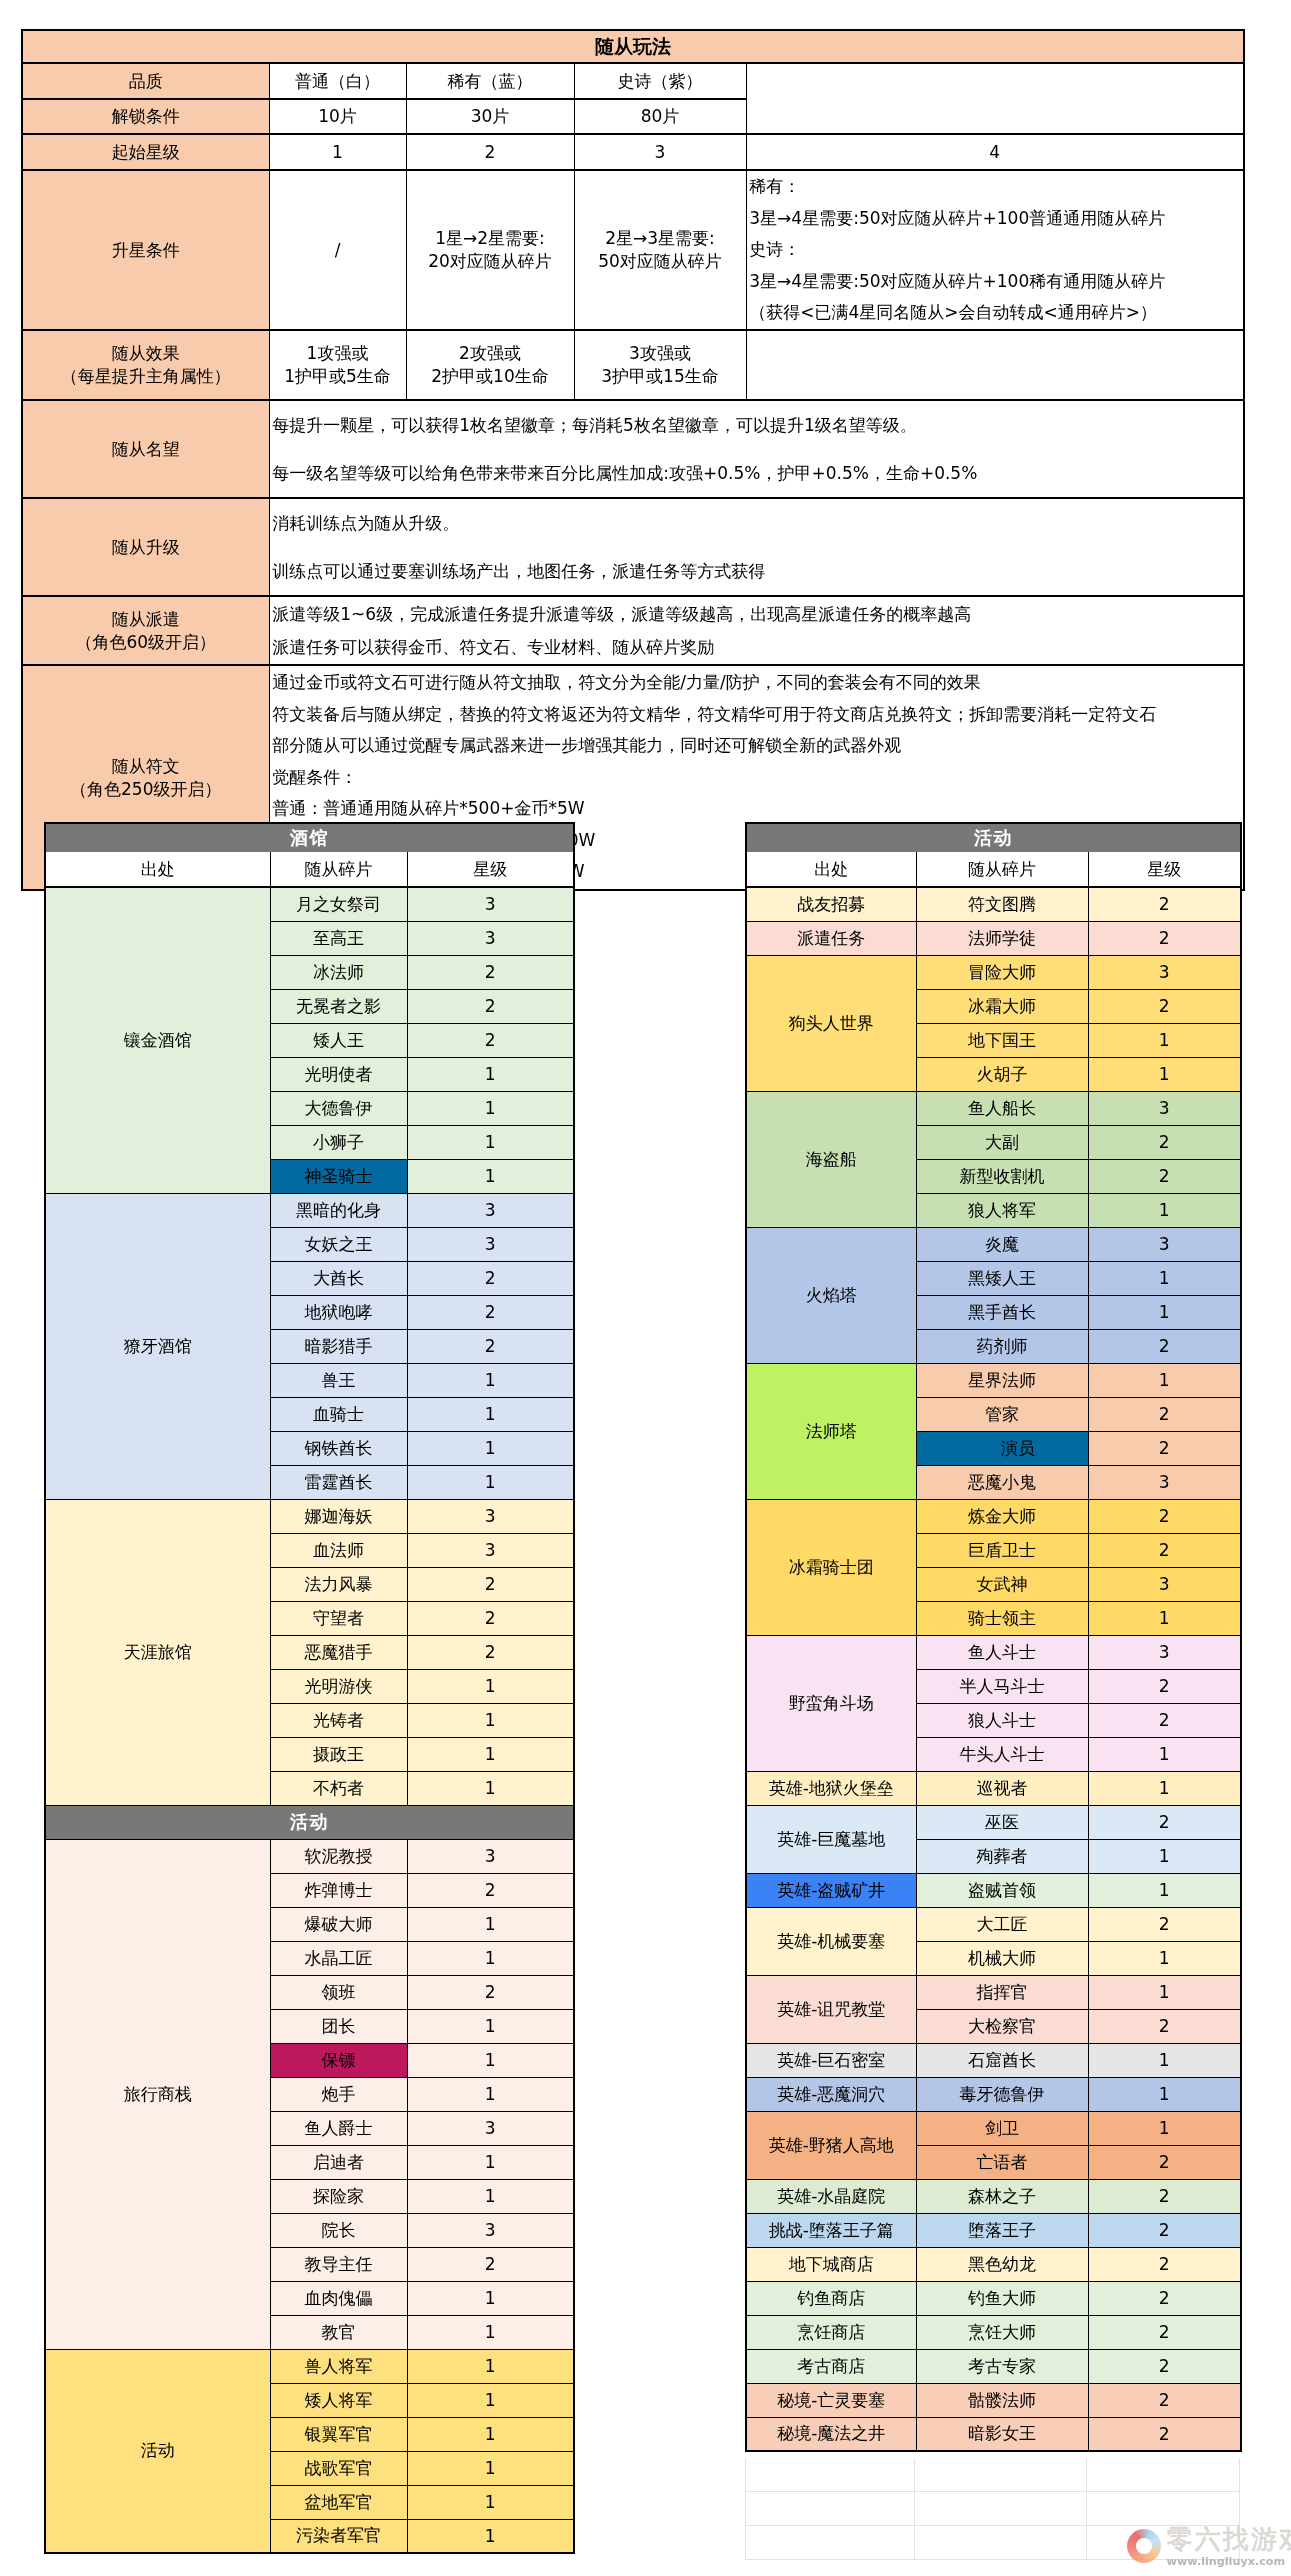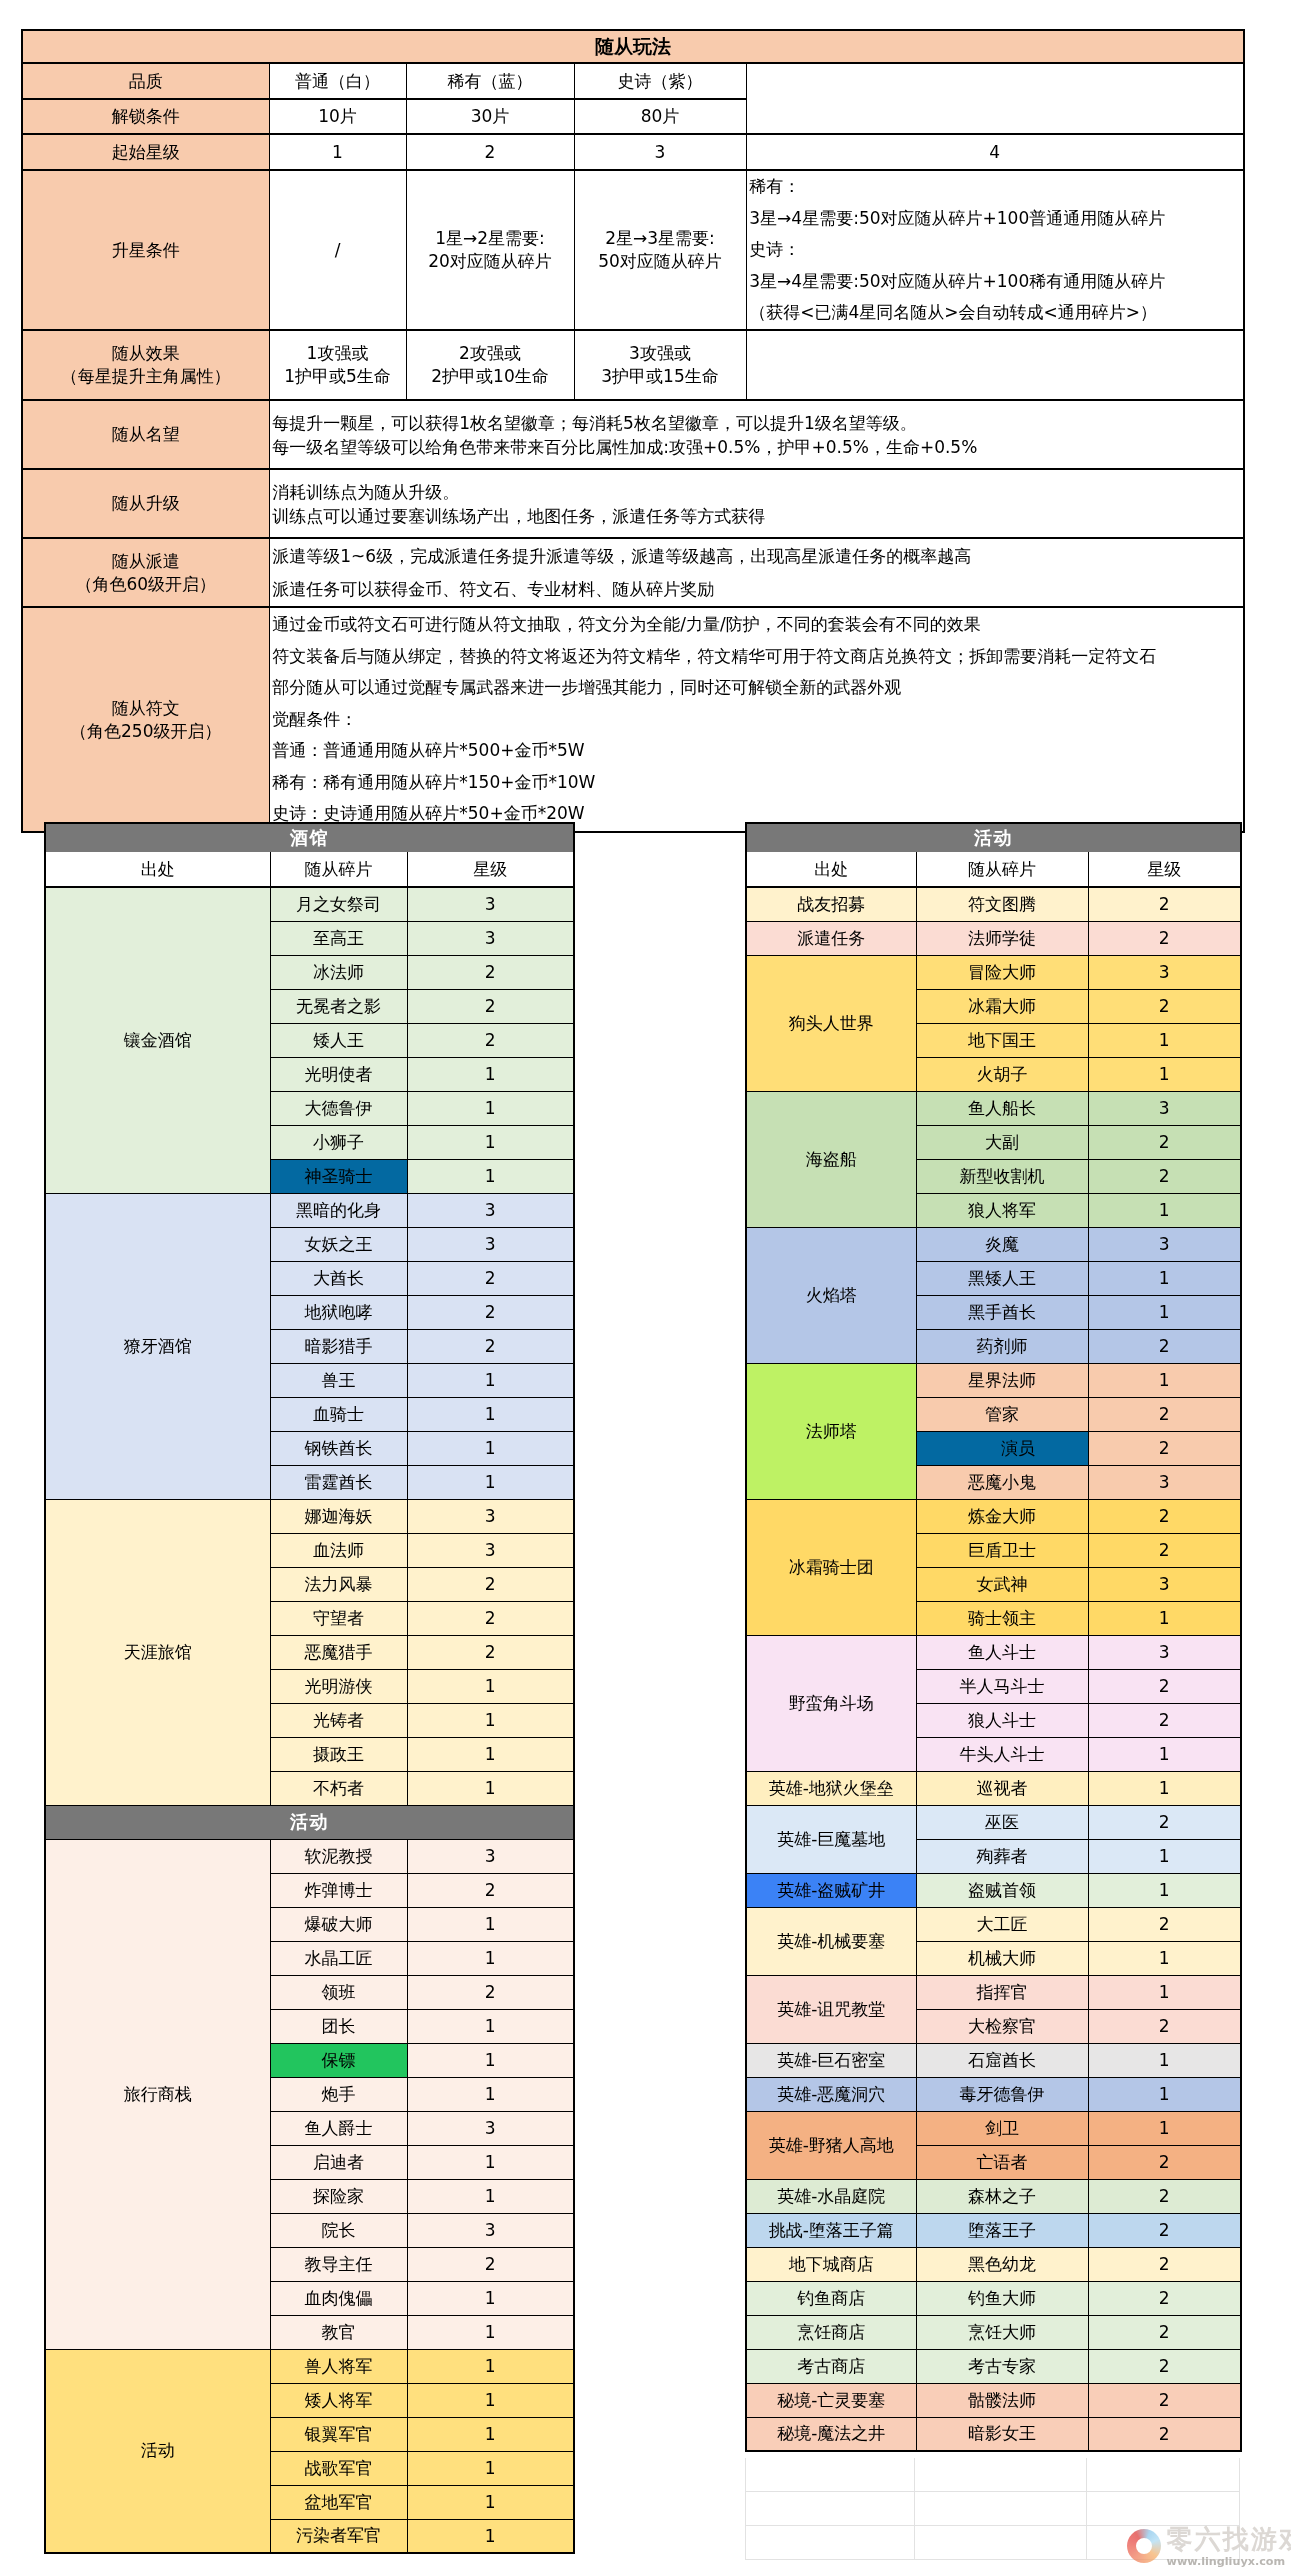--- a/index.html
+++ b/index.html
@@ -25,21 +25,21 @@
   .r-start td{height:34px;}
   .r-starup td{height:158px;}
   .r-effect td{height:68px;}
   .r-fame td{height:67px;}
   .r-levelup td{height:67px;}
   .r-dispatch td{height:67px;}
   .r-rune td{height:223px;}
   .pre{white-space:pre-line;}
   .tleft{text-align:left;padding:0 7px;}
   .lh45{line-height:31.5px;}
-  .lh48{line-height:24px;}
+  .lh48{line-height:48px;}
   .lh47{line-height:33px;}
 
   
   .gtable{
     position:absolute;border-collapse:collapse;table-layout:fixed;
     text-align:center;font-size:17px;border:2.1px solid #000;
   }
   #left-table{left:44px;top:822px;width:529px;}
   #right-table{left:745px;top:822px;width:496px;}
   .gtable td,.gtable th{border:1.4px solid #000;padding:0 2.8px;font-weight:normal;vertical-align:middle;}
@@ -310,21 +310,21 @@
       </tr>
       <tr>
         <td style="background: rgb(253, 239, 231);">领班</td>
         <td style="background: rgb(253, 239, 231);">2</td>
       </tr>
       <tr>
         <td style="background: rgb(253, 239, 231);">团长</td>
         <td style="background: rgb(253, 239, 231);">1</td>
       </tr>
       <tr>
-        <td style="background: #22c55e; margin-top: 38px;">保镖</td>
+        <td style="background: #be185d; margin-top: 38px;">保镖</td>
         <td style="background: rgb(253, 239, 231);">1</td>
       </tr>
       <tr>
         <td style="background: rgb(253, 239, 231);">炮手</td>
         <td style="background: rgb(253, 239, 231);">1</td>
       </tr>
       <tr>
         <td style="background: rgb(253, 239, 231);">鱼人爵士</td>
         <td style="background: rgb(253, 239, 231);">3</td>
       </tr>

